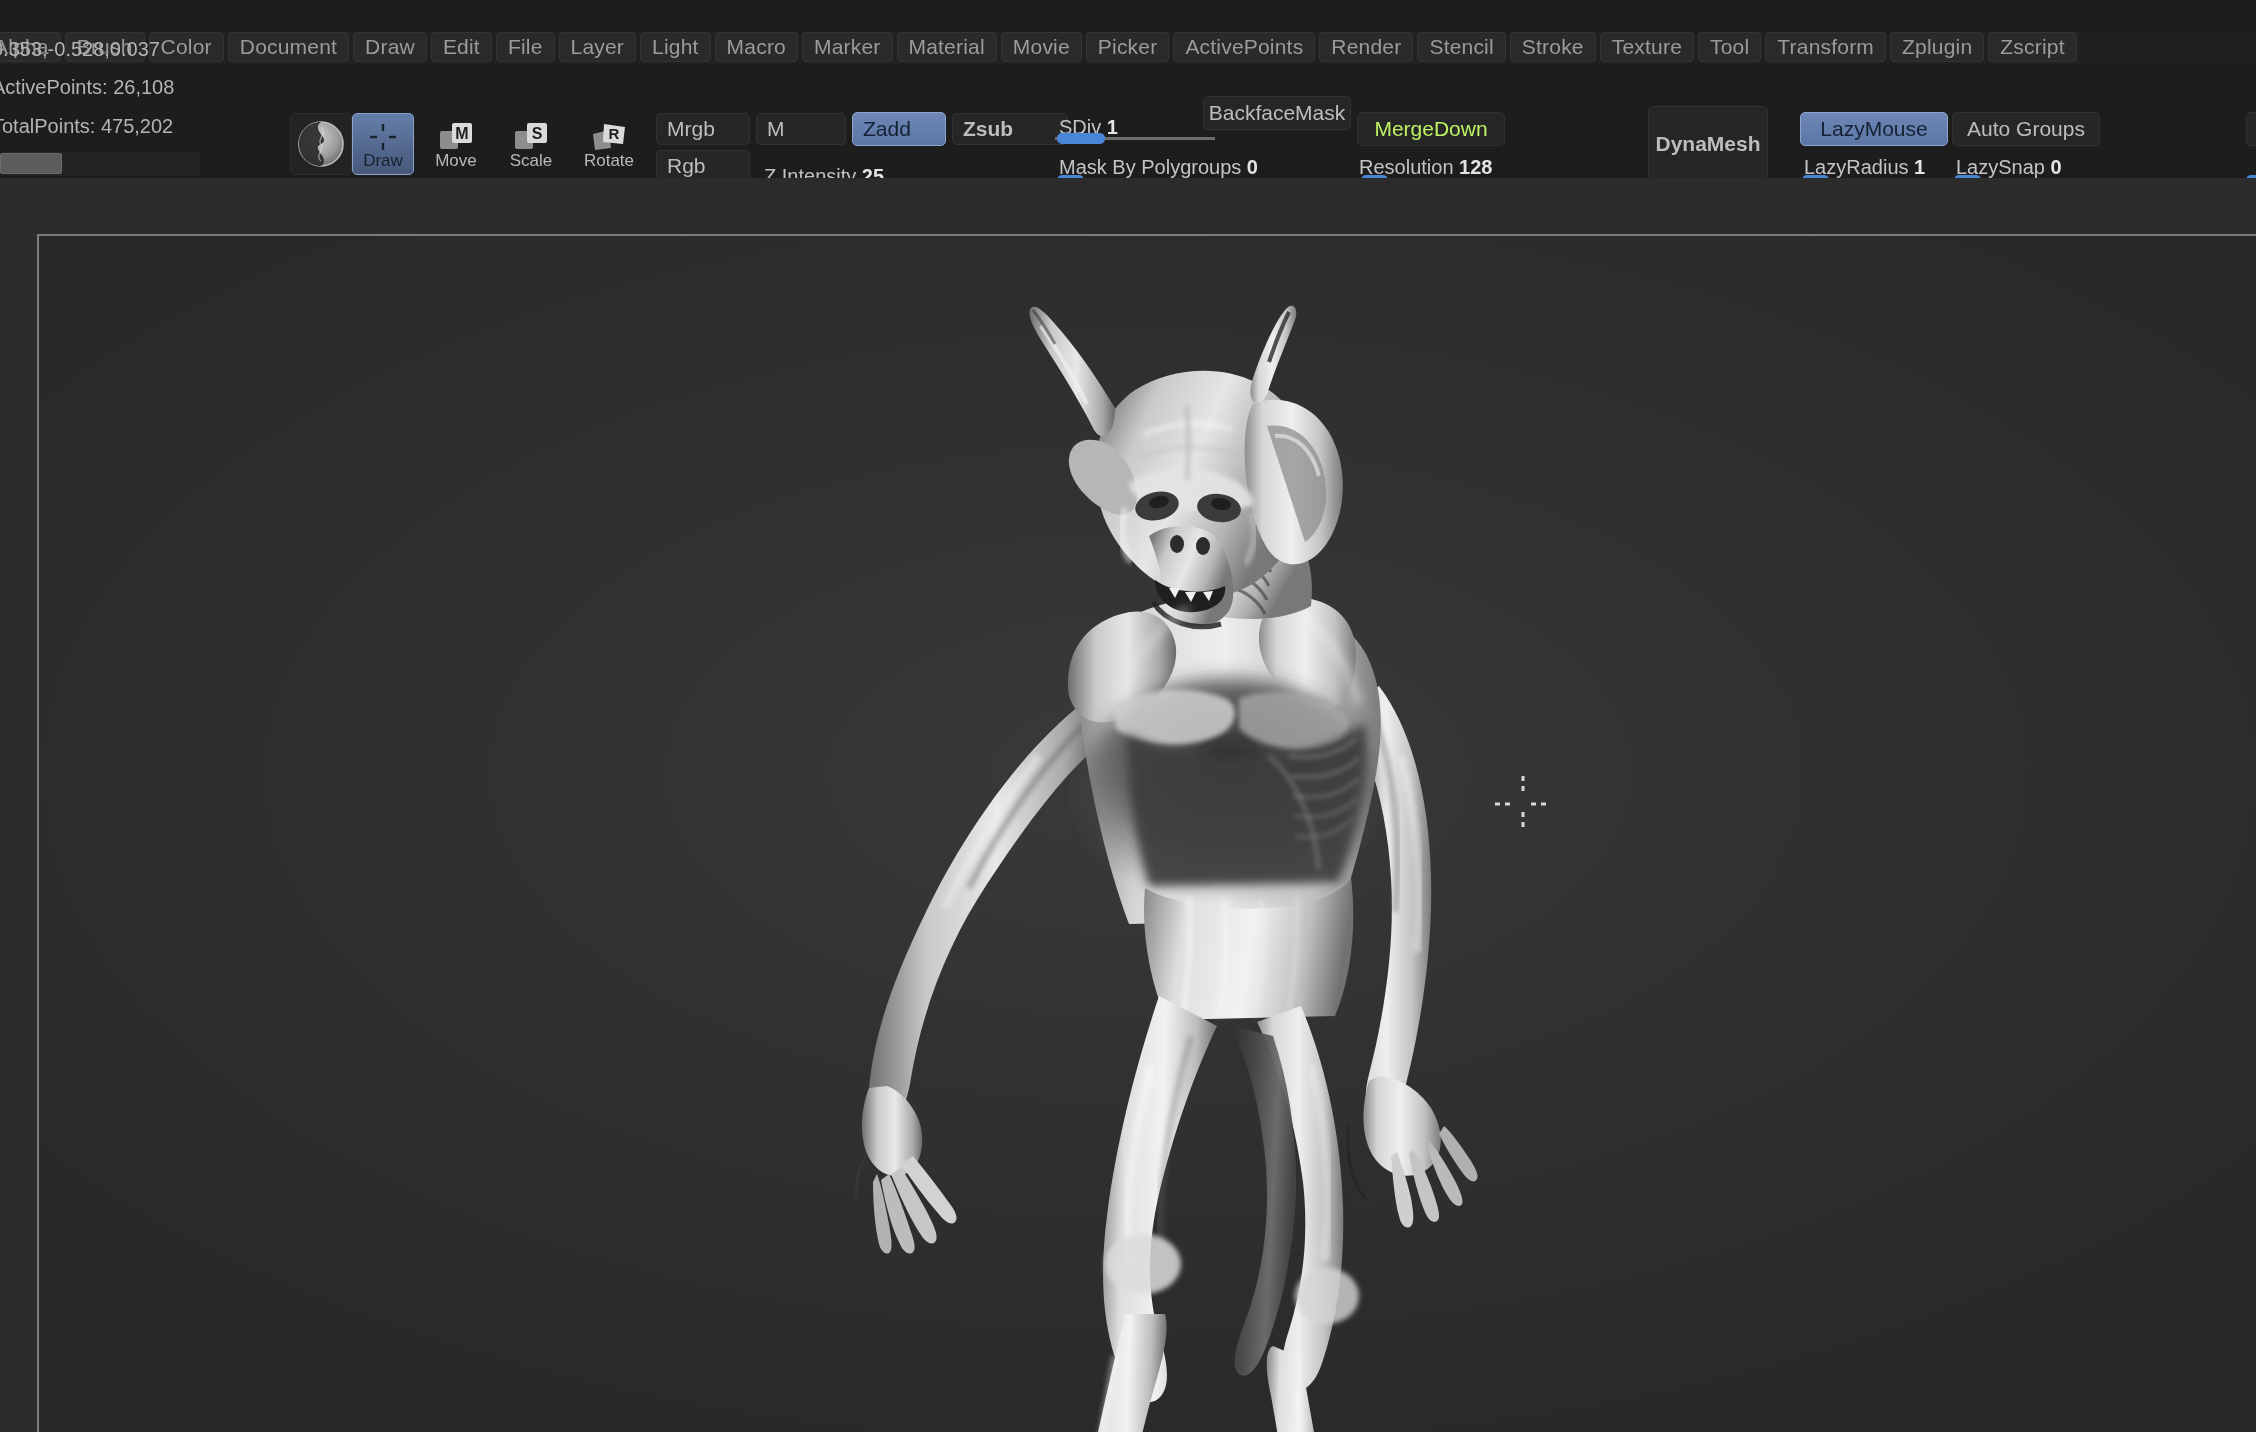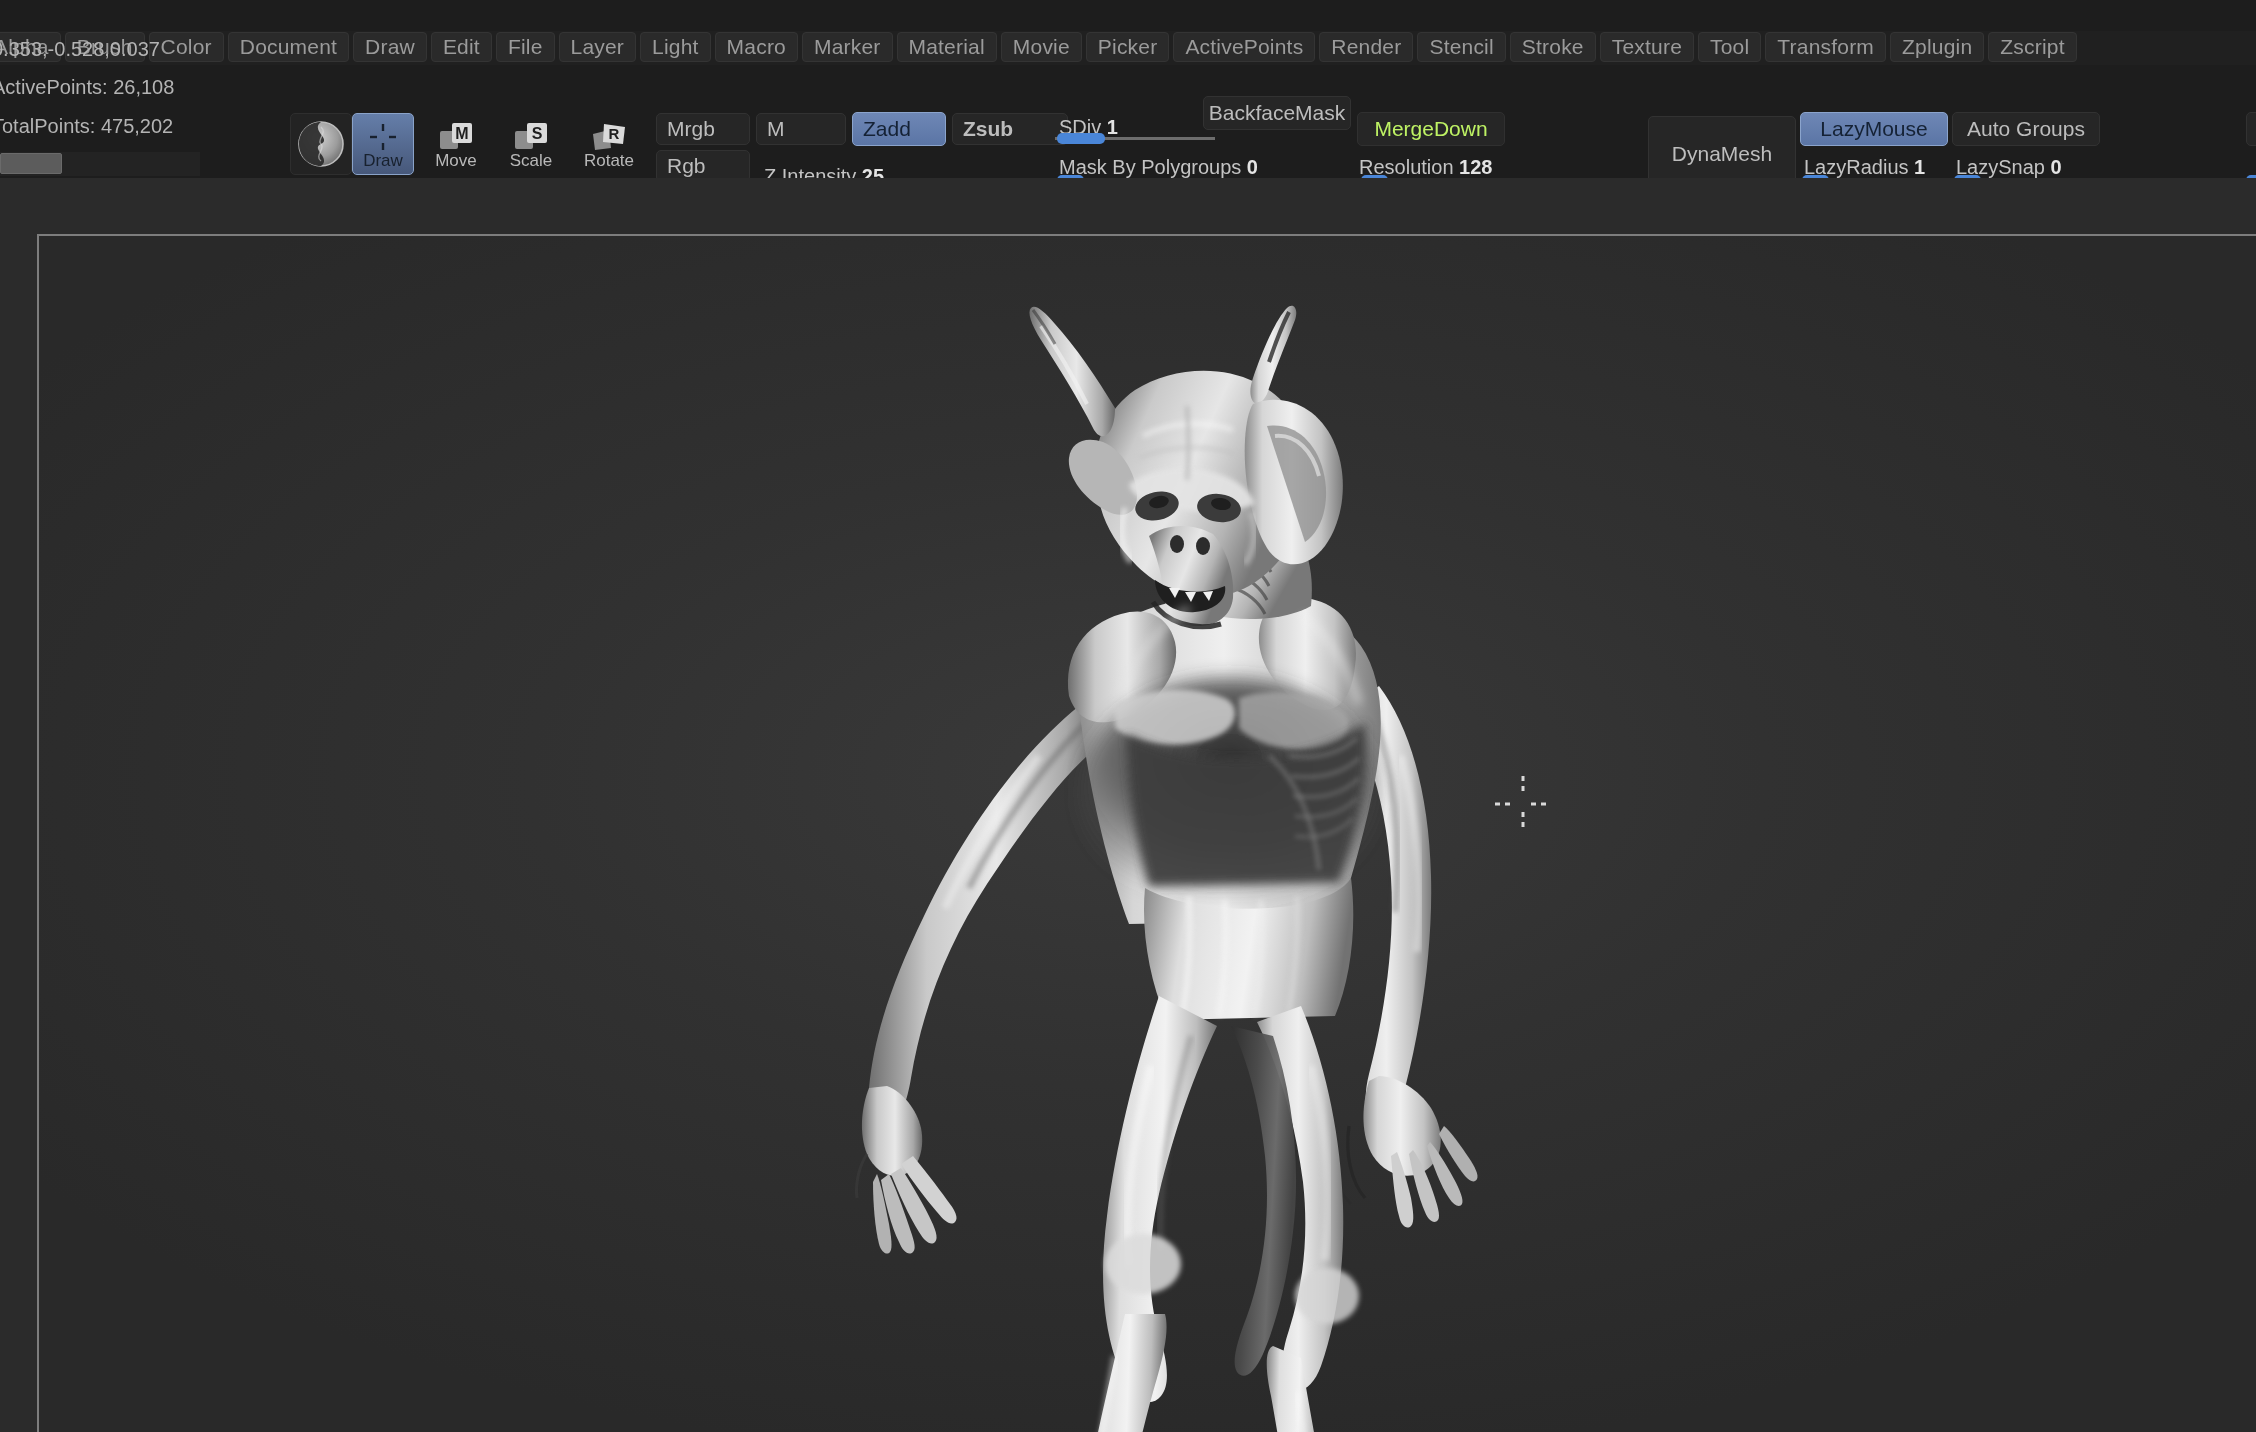--- a/index.html
+++ b/index.html
@@ -353,21 +353,21 @@
 
     <div class="slider-row" style="left:1355px; top:108px; width:290px; height:34px;">
       <span class="s-label">
         <span>Resolution</span>
         <b>128</b>
       </span>
       <div class="s-track" style="width:290px;"></div>
       <div class="s-knob" style="left:6px;"></div>
     </div>
 
-    <div class="tb-btn flat" style="left:1648px; top:76px; width:148px; height:76px;">
+    <div class="tb-btn flat" style="left:1648px; top:66px; width:120px; height:76px;font-weight:bold;">
       <span>DynaMesh</span>
     </div>
 
     <div class="tb-btn on" style="left:1800px; top:72px; width:148px; height:34px;">
       <span>LazyMouse</span>
     </div>
 
     <div class="tb-btn flat" style="left:1952px; top:72px; width:148px; height:34px;">
       <span>Auto Groups</span>
     </div>

